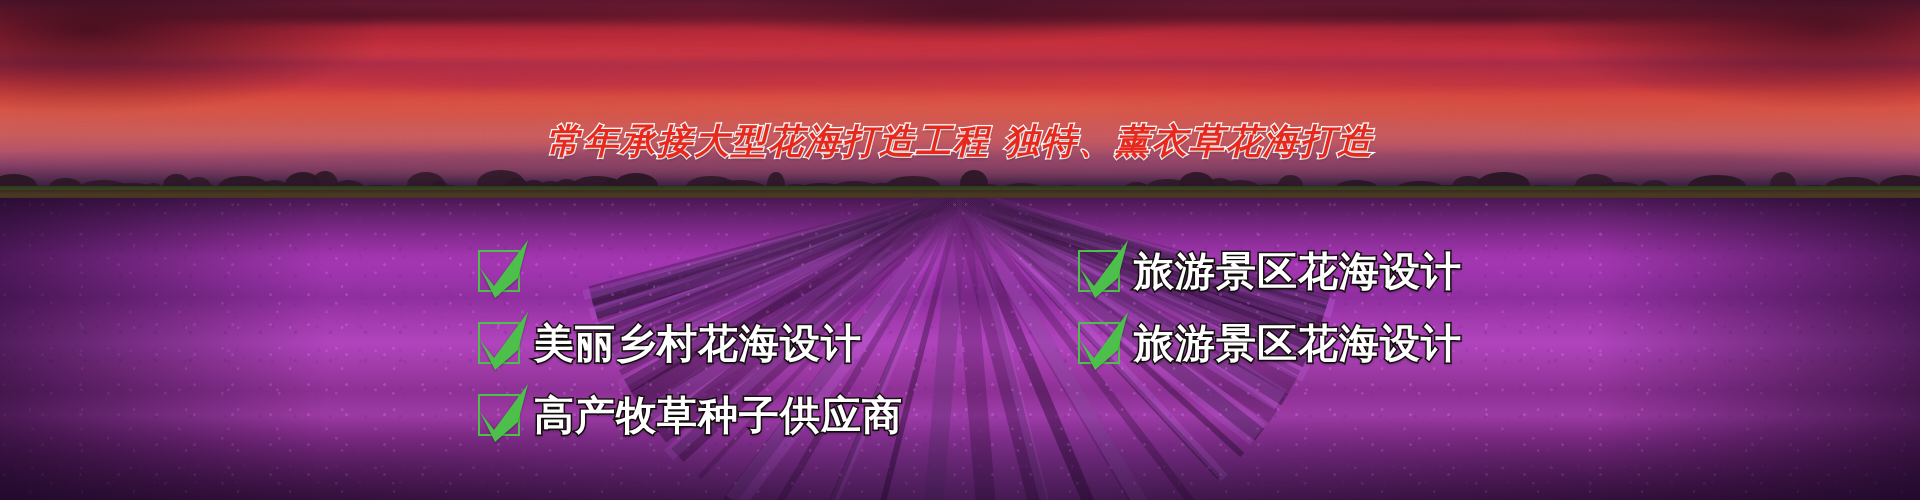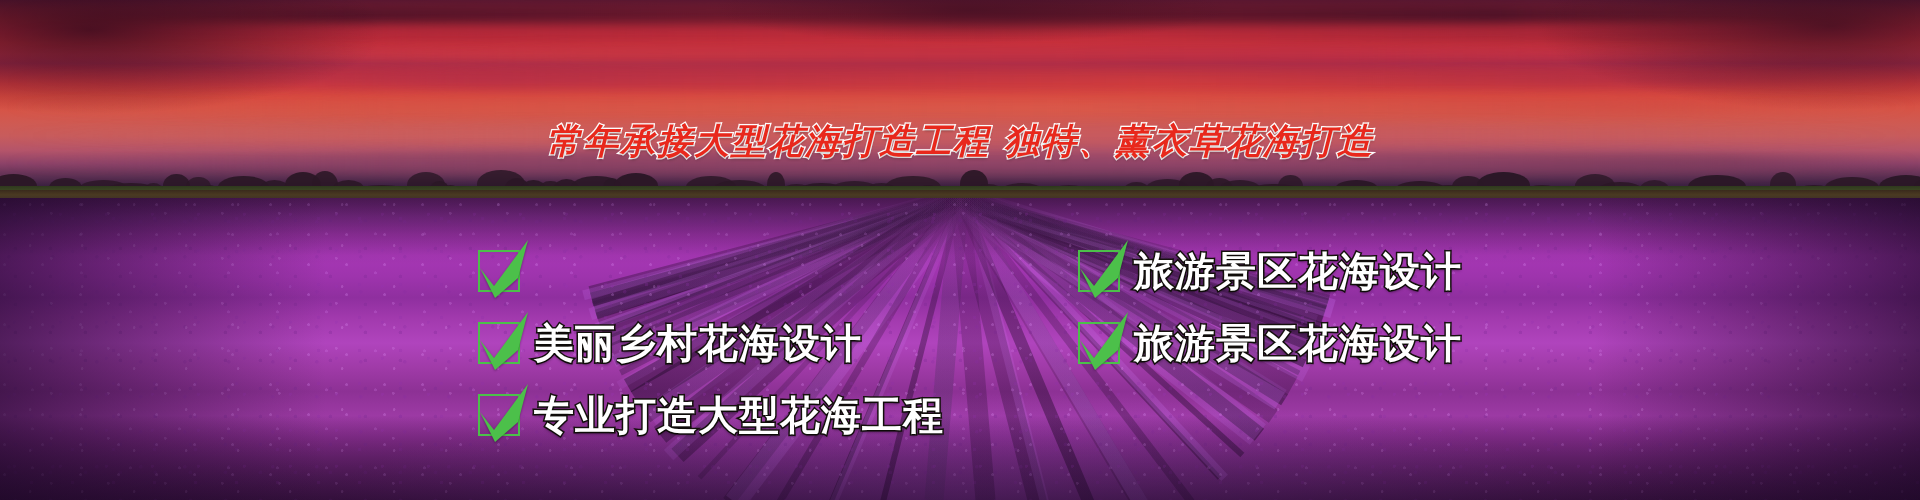--- a/index.html
+++ b/index.html
@@ -310,17 +310,17 @@
         </span>
         <span class="txt">旅游景区花海设计</span>
       </div>
       <div class="feat">
         <span class="chk">
           <span class="box"></span>
           <svg viewBox="0 0 60 62">
             <path d="M6 30 L20 48 L54 2 L44 40 L21 60 Z" fill="#4cc04a"></path>
           </svg>
         </span>
-        <span class="txt">专业打造大型花海工程</span>
+        <span class="txt">高产牧草种子供应商</span>
       </div>
     </div>
 
 </div>
 
 </body></html>

